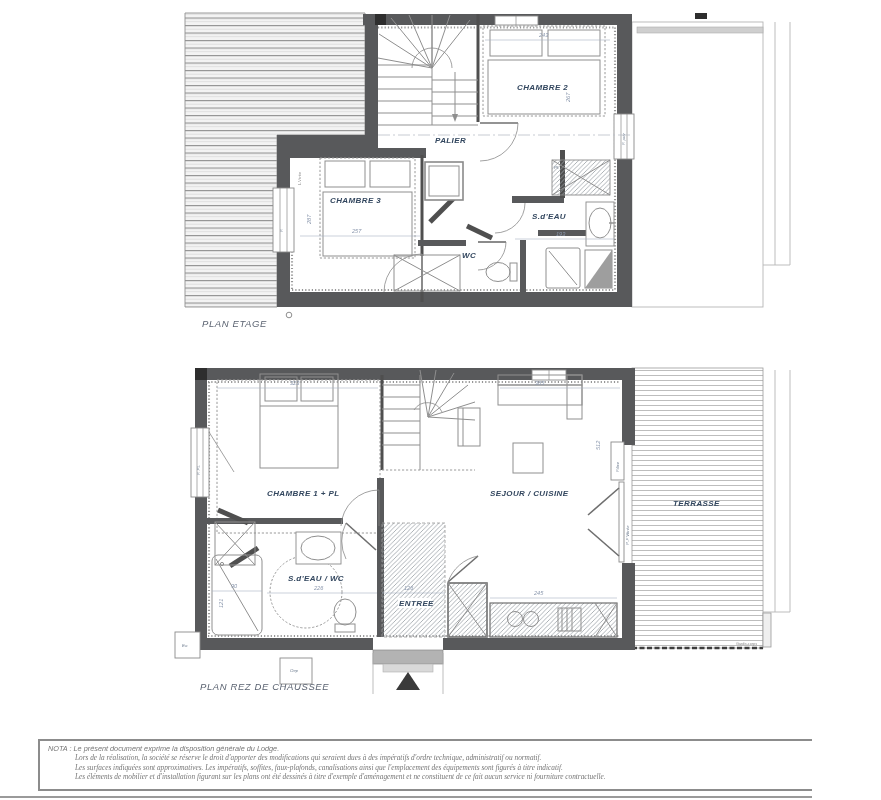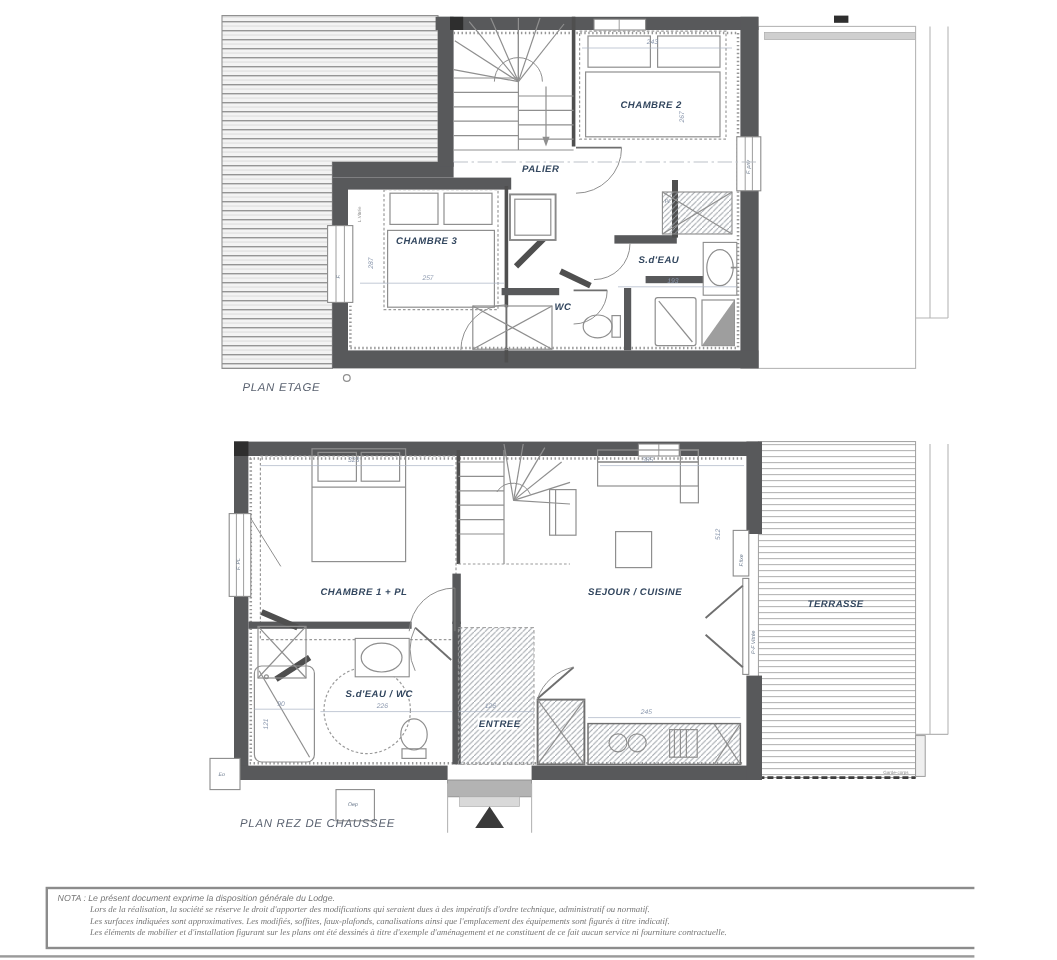--- a/index.html
+++ b/index.html
@@ -406,18 +406,18 @@
 
   <svg style="left:800px;top:640px;" width="75" height="80" viewBox="0 0 75 80">
     <circle cx="36" cy="31" r="21.5" fill="none" stroke="#4a4a4a" stroke-width="1.4"></circle>
     <polygon points="31.5,27 35.5,25.5 44,52" fill="#2b2b2b"></polygon>
     <text x="37" y="64" style="font:bold 11px 'Liberation Sans',sans-serif;fill:#16365c;">N</text>
   </svg>
 
   <div class="nota-box">
     <div class="nota-line">NOTA : Le présent document exprime la disposition générale du Lodge.</div>
     <div class="nota-line nota-indent">Lors de la réalisation, la société se réserve le droit d'apporter des modifications qui seraient dues à des impératifs d'ordre technique, administratif ou normatif.</div>
-    <div class="nota-line nota-indent">Les surfaces indiquées sont approximatives. Les modifiés, soffites, faux-plafonds, canalisations ainsi que l'emplacement des équipements sont figurés à titre indicatif.</div>
+    <div class="nota-line nota-indent">Les surfaces indiquées sont approximatives. Les impératifs, soffites, faux-plafonds, canalisations ainsi que l'emplacement des équipements sont figurés à titre indicatif.</div>
     <div class="nota-line nota-indent">Les éléments de mobilier et d'installation figurant sur les plans ont été dessinés à titre d'exemple d'aménagement et ne constituent de ce fait aucun service ni fourniture contractuelle.</div>
   </div>
 
   <div class="bottom-rule"></div>
 </div>
 
 </body></html>

